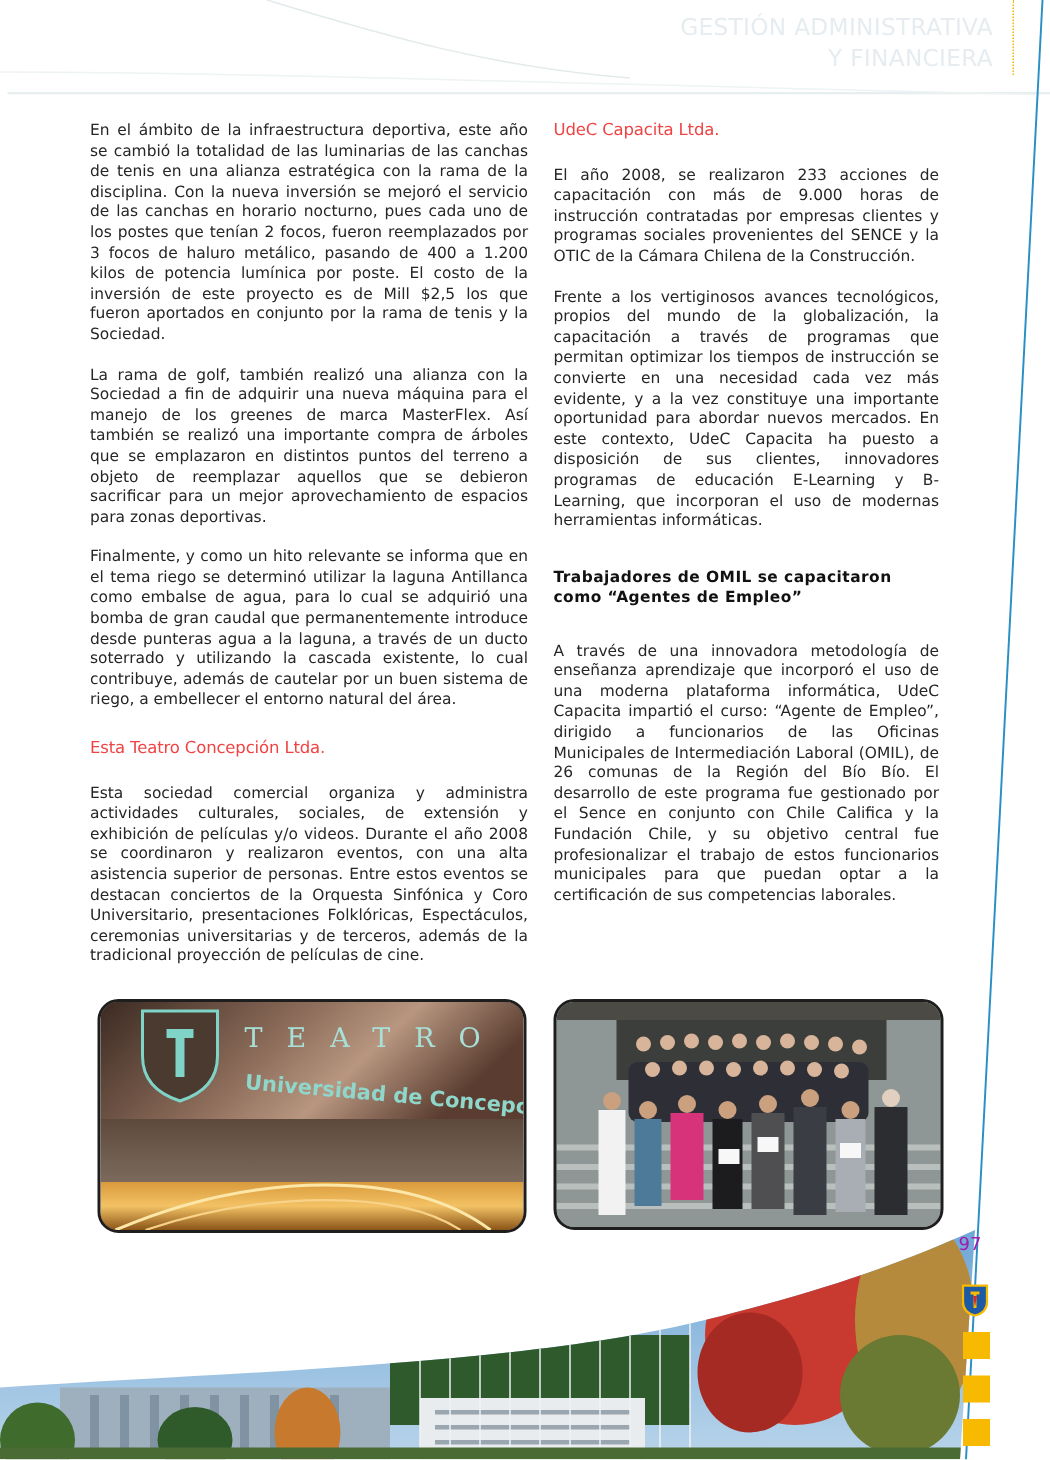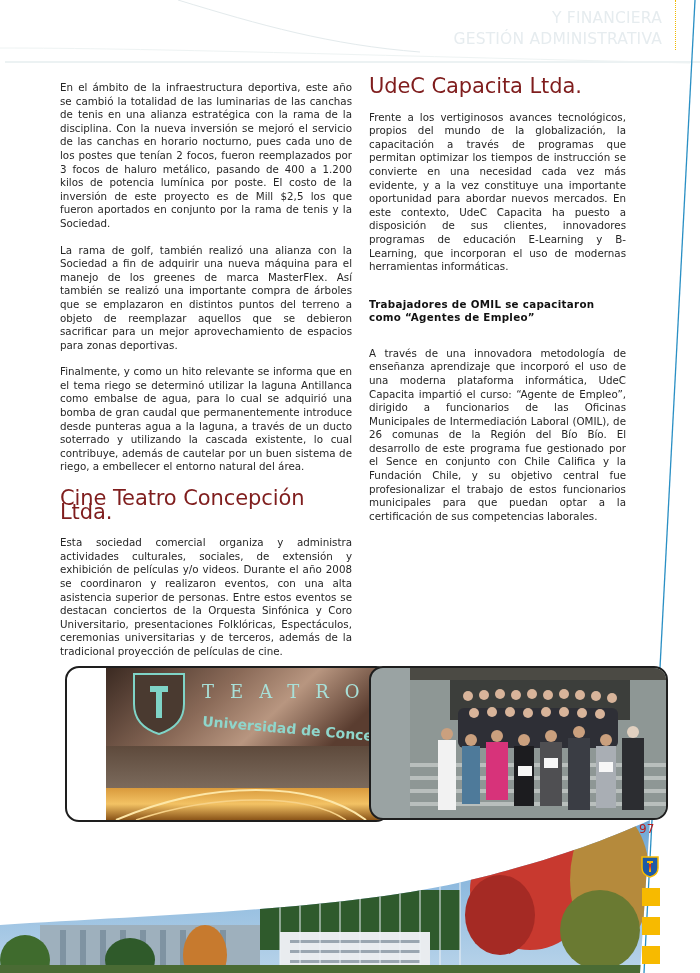--- a/index.html
+++ b/index.html
@@ -17,66 +17,67 @@
   }
   .header-dots {
     position: absolute; left: 675px; top: 0; width: 0; height: 50px;
     border-left: 1.5px dotted #f1b800;
   }
   .col { position: absolute; font-size: 10.3px; line-height: 13.6px; color: #262626; }
   .col p { margin: 0 0 13px 0; text-align: justify; }
   .col-left { left: 60px; top: 81px; width: 292px; }
   .col-right { left: 369px; top: 80px; width: 257px; }
   .section-heading {
-    font-size: 21px; font-weight: normal; color: #7f1d1d; margin: 0 0 17px 0;
+    font-size: 11px; font-weight: normal; color: #ef4444; margin: 0 0 17px 0;
     letter-spacing: -0.1px;
   }
   .col-left .section-heading { margin-top: 18px; }
   .subheading {
     font-weight: bold; font-size: 10.3px; line-height: 13px; color: #111; margin: 24px 0 23px 0;
     letter-spacing: 0.3px;
   }
   .photo {
-    position: absolute; border: 2px solid #1e1e1e; border-radius: 14px; overflow: hidden; padding-left: 39px;
+    position: absolute; border: 2px solid #1e1e1e; border-radius: 14px; overflow: hidden;
   }
   .photo-teatro { left: 65px; top: 666px; width: 282px; height: 152px; }
   .photo-omil { left: 369px; top: 666px; width: 256px; height: 150px; background: #9aa3a3; }
   .page-number {
-    position: absolute; left: 639px; top: 822px; font-size: 12px; color: #b91c1c;
+    position: absolute; left: 639px; top: 822px; font-size: 12px; color: #a21caf;
   }
   .logo-badge { position: absolute; left: 641px; top: 856px; width: 18px; height: 22px; }
   .square { position: absolute; left: 642px; width: 18px; height: 18px; background: #f7ba00; }
   .sq1 { top: 888px; } .sq2 { top: 917px; } .sq3 { top: 946px; }
 </style>
 </head>
 <body>
 
 <svg class="page-deco" viewBox="0 0 700 973">
   <path d="M178 0 C 260 25, 330 45, 420 52" fill="none" stroke="#e3eaec" stroke-width="1"></path>
   <path d="M5 62 L 700 62" fill="none" stroke="#e6eeef" stroke-width="1.5"></path>
   <path d="M0 48 C 150 48, 350 55, 690 63" fill="none" stroke="#eef3f3" stroke-width="1"></path>
   <path d="M695 0 L 644 973" fill="none" stroke="#2a8fc4" stroke-width="1.3"></path>
 </svg>
 
 <div class="header-dots"></div>
 <div class="header-title">
+  <div>GESTIÓN ADMINISTRATIVA</div>
   <div>Y FINANCIERA</div>
-  <div>GESTIÓN ADMINISTRATIVA</div>
 </div>
 
 <div class="col col-left">
   <p>En el ámbito de la infraestructura deportiva, este año se cambió la totalidad de las luminarias de las canchas de tenis en una alianza estratégica con la rama de la disciplina. Con la nueva inversión se mejoró el servicio de las canchas en horario nocturno, pues cada uno de los postes que tenían 2 focos, fueron reemplazados por 3 focos de haluro metálico, pasando de 400 a 1.200 kilos de potencia lumínica por poste. El costo de la inversión de este proyecto es de Mill $2,5 los que fueron aportados en conjunto por la rama de tenis y la Sociedad.</p>
   <p>La rama de golf, también realizó una alianza con la Sociedad a fin de adquirir una nueva máquina para el manejo de los greenes de marca MasterFlex. Así también se realizó una importante compra de árboles que se emplazaron en distintos puntos del terreno a objeto de reemplazar aquellos que se debieron sacrificar para un mejor aprovechamiento de espacios para zonas deportivas.</p>
   <p>Finalmente, y como un hito relevante se informa que en el tema riego se determinó utilizar la laguna Antillanca como embalse de agua, para lo cual se adquirió una bomba de gran caudal que permanentemente introduce desde punteras agua a la laguna, a través de un ducto soterrado y utilizando la cascada existente, lo cual contribuye, además de cautelar por un buen sistema de riego, a embellecer el entorno natural del área.</p>
-  <h2 class="section-heading">Cine Teatro Concepción Ltda.</h2>
+  <h2 class="section-heading">Esta Teatro Concepción Ltda.</h2>
   <p>Esta sociedad comercial organiza y administra actividades culturales, sociales, de extensión y exhibición de películas y/o videos. Durante el año 2008 se coordinaron y realizaron eventos, con una alta asistencia superior de personas. Entre estos eventos se destacan conciertos de la Orquesta Sinfónica y Coro Universitario, presentaciones Folklóricas, Espectáculos, ceremonias universitarias y de terceros, además de la tradicional proyección de películas de cine.</p>
 </div>
 
 <div class="col col-right">
   <h2 class="section-heading">UdeC Capacita Ltda.</h2>
+  <p>El año 2008, se realizaron 233 acciones de capacitación con más de 9.000 horas de instrucción contratadas por empresas clientes y programas sociales provenientes del SENCE y la OTIC de la Cámara Chilena de la Construcción.</p>
   <p>Frente a los vertiginosos avances tecnológicos, propios del mundo de  la globalización, la capacitación a través de programas que permitan optimizar los tiempos de instrucción se convierte en una necesidad cada vez más evidente, y a la vez constituye una importante oportunidad para abordar nuevos mercados. En este contexto, UdeC Capacita ha puesto a disposición de sus clientes, innovadores programas de educación E-Learning y B- Learning, que incorporan el uso de modernas herramientas informáticas.</p>
   <div class="subheading">Trabajadores de OMIL se capacitaron como “Agentes de Empleo”</div>
   <p>A través de una innovadora metodología de enseñanza aprendizaje que incorporó el uso de una moderna plataforma informática, UdeC Capacita impartió el curso: “Agente de Empleo”, dirigido a funcionarios de las Oficinas Municipales de Intermediación Laboral (OMIL), de 26 comunas de la  Región del Bío Bío. El desarrollo de este programa fue gestionado por el Sence en conjunto con Chile Califica y la Fundación Chile, y su objetivo central fue  profesionalizar el trabajo de estos funcionarios municipales para que puedan optar a la certificación de sus competencias laborales.</p>
 </div>
 
 <div class="photo photo-teatro">
   <svg width="282" height="152" viewBox="0 0 282 152">
     <defs>
       <linearGradient id="signG" x1="0" y1="0" x2="1" y2="0.3">
         <stop offset="0" stop-color="#3b2a22"></stop>

